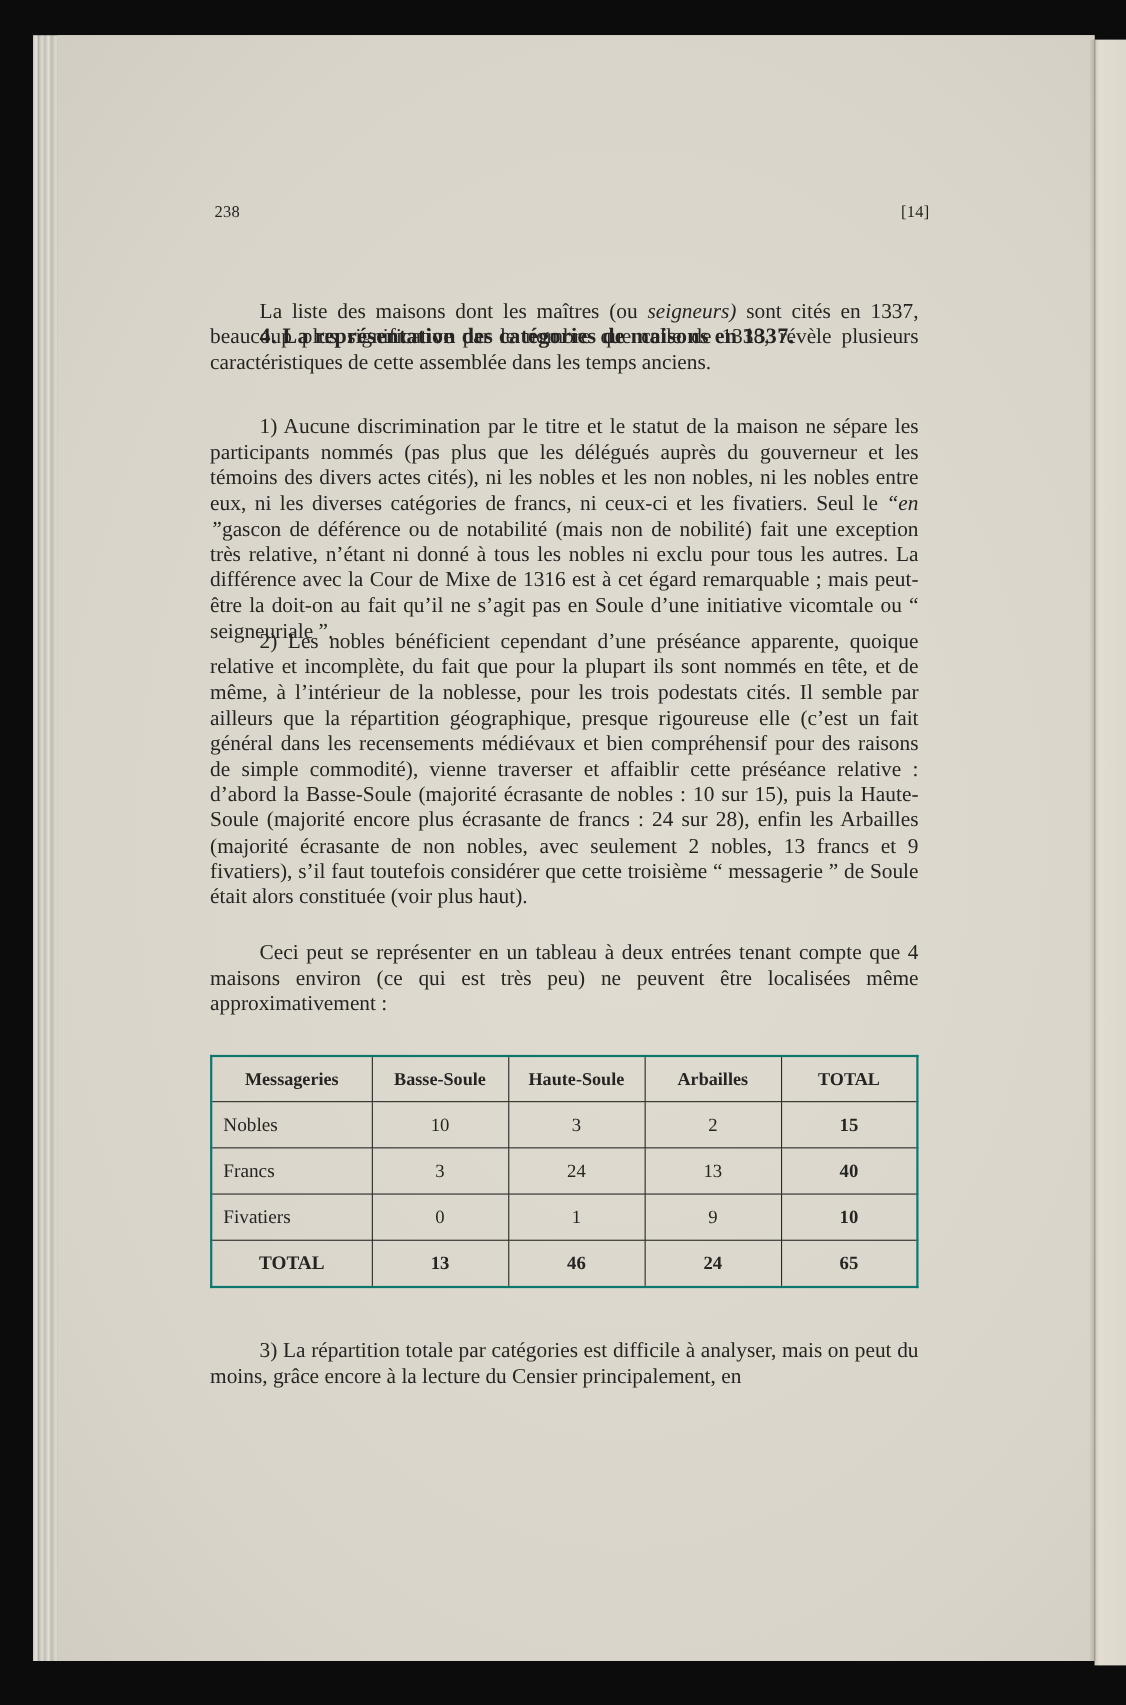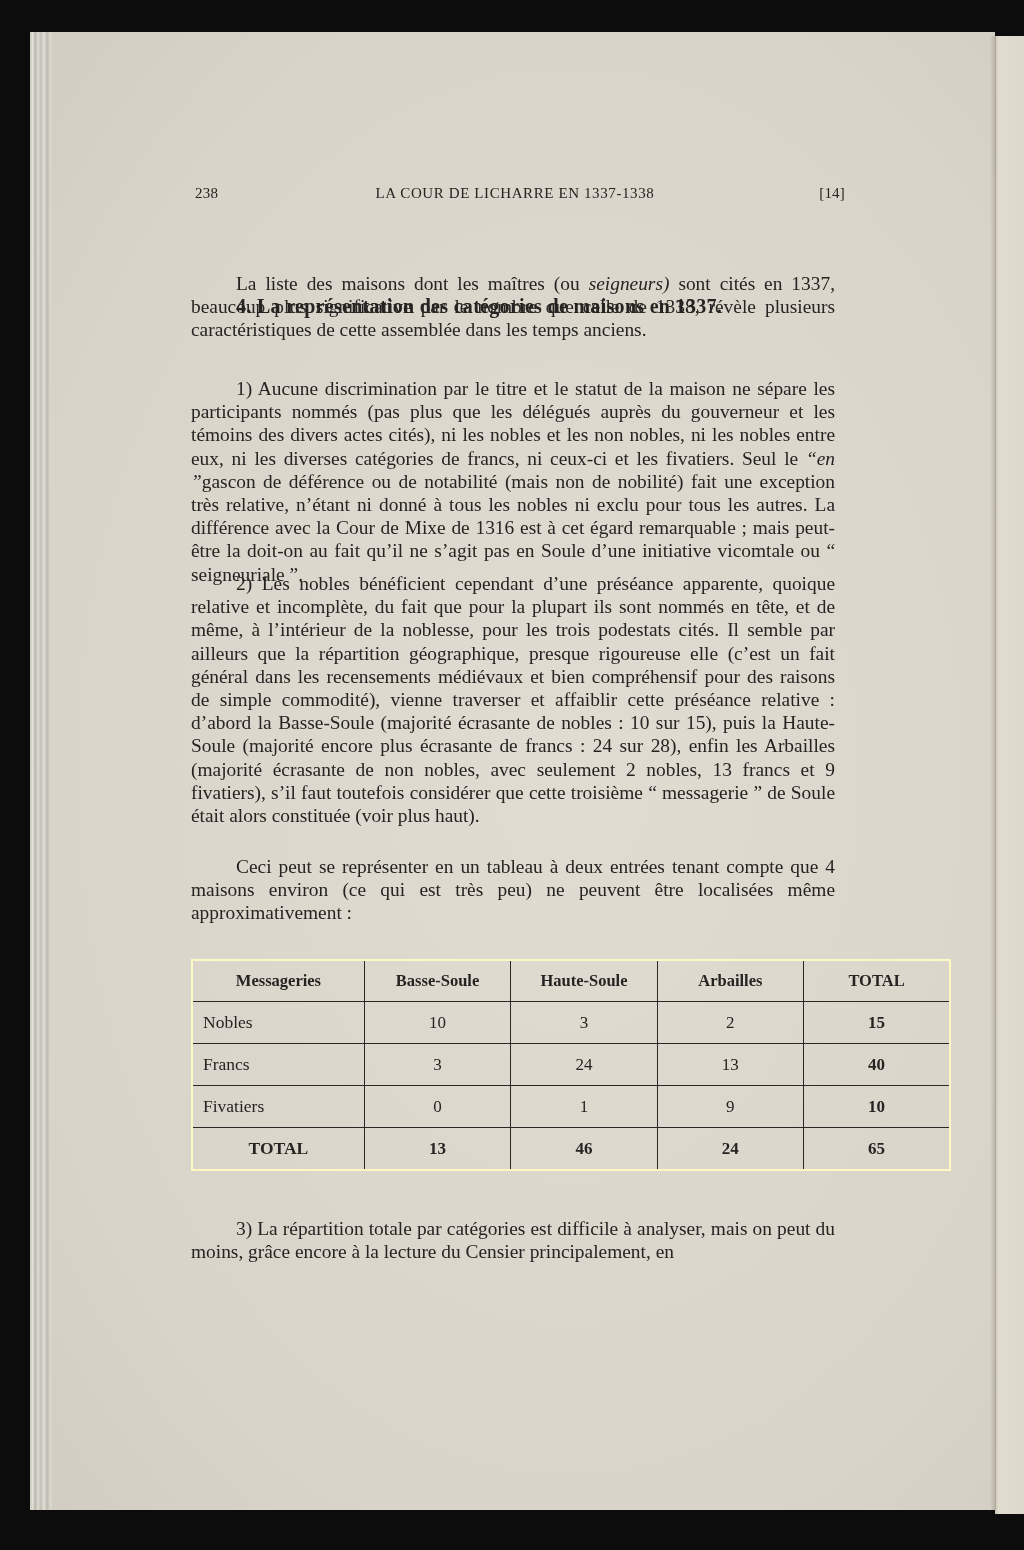--- a/index.html
+++ b/index.html
@@ -49,23 +49,23 @@
     .body-text p { margin: 0 0 7px 0; text-indent: 45px; }
     .body-text .it { font-style: italic; }
 
     #p-intro { top: 272px; }
     #p-one { top: 377px; }
     #p-two { top: 572px; }
     #p-ceci { top: 855px; }
     #p-three { top: 1217px; }
 
     table.data-table {
-      position: absolute; left: 191px; top: 959px; width: 760px;
+      position: absolute; left: 191px; top: 959px; width: 644px;
       border-collapse: collapse;
-      border: 2px solid #fef9c3;
+      border: 2px solid #0f766e;
       font-size: 17px;
     }
     table.data-table th, table.data-table td {
       border: 1.5px solid #2a2826;
       height: 41px; padding: 0 10px;
       text-align: center;
     }
     table.data-table th { font-weight: bold; font-size: 16.5px; height: 40px; }
     table.data-table td.rowlabel { text-align: left; font-size: 17.5px; }
     table.data-table td.bold { font-weight: bold; }
@@ -75,21 +75,20 @@
 </head>
 <body>
 
 <div class="page-stack"></div>
 <div class="page"></div>
 <div class="next-page"></div>
 <div class="spine-shadow"></div>
 
 <div class="running-head">
   <span class="pgnum">238</span>
-  <span class="rtitle">LA COUR DE LICHARRE EN 1337-1338</span>
   <span class="pgref">[14]</span>
 </div>
 
 <div class="section-title">4. La représentation des catégories de maisons en 1337.</div>
 
 <div class="body-text" id="p-intro">
   <p><span>La liste des maisons dont les maîtres (ou </span><span class="it">seigneurs)</span><span> sont cités en 1337, beaucoup plus significative par le nombre que celle de 1338, révèle plusieurs caractéristiques de cette assemblée dans les temps anciens.</span></p>
 </div>
 
 <div class="body-text" id="p-one">

